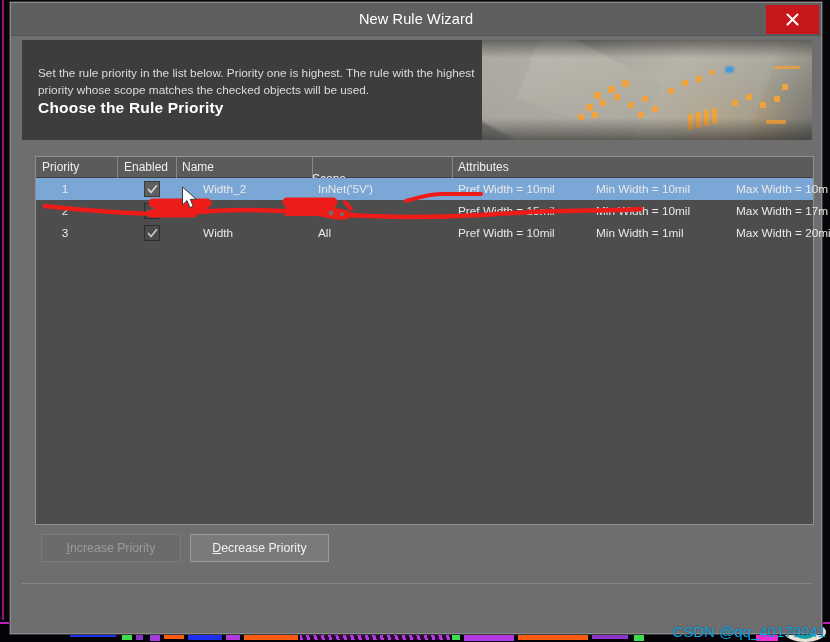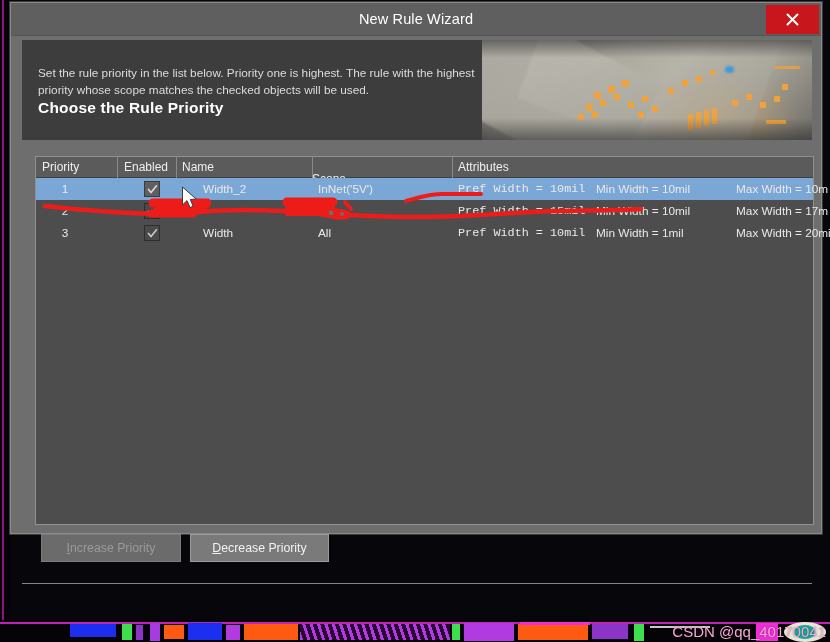--- a/index.html
+++ b/index.html
@@ -21,21 +21,21 @@
   }
   #pcb-bottom { bottom: 0; height: 22px; }
   #pcb-left   { top: 0; left: 0; width: 10px; height: 642px; }
   #pcb-right  { top: 0; right: 0; width: 8px; height: 642px; }
   .trace { position: absolute; }
 
   
   #dialog {
     position: absolute;
     left: 10px; top: 2px;
-    width: 812px; height: 532px;
+    width: 812px; height: 632px;
     background: #6e6e6e;
     border: 1px solid #8a8a8a;
     box-shadow: 0 0 0 1px #3a3a3a;
   }
 
   
   #titlebar {
     position: relative;
     height: 33px;
     background: #5f5f5f;
@@ -127,21 +127,21 @@
   #rows { position: relative; }
   .row {
     position: relative; height: 22px;
     color: #e9e9e9; font-size: 11.8px;
   }
   .row.selected { background: #7ba7d7; }
   .cell { position: absolute; top: 4px; white-space: nowrap; }
   .c-prio  { width: 58px; text-align: center; left: 0; }
   .c-name  { left: 154px; margin-left: 13px; }
   .c-scope { left: 282px; }
-  .c-pref  { left: 422px; font-family: Liberation Mono, monospace; }
+  .c-pref  { left: 422px; }
   .c-min   { left: 560px; }
   .c-max   { left: 700px; }
   .cbox {
     position: absolute; left: 108px; top: 3px;
     width: 16px; height: 16px;
     background: #4a4a4a;
     border: 1px solid #2e2e2e;
   }
   .row.selected .cbox { background: #5f5f5f; border-color: #3b3b3b; }
   .cbox svg { position: absolute; left: 2px; top: 2px; }
@@ -182,21 +182,21 @@
 
   
   #ink { position: absolute; left: 0; top: 0; width: 812px; height: 632px; pointer-events: none; }
 
   
   #cursor { position: absolute; left: 170px; top: 183px; pointer-events: none; }
 
   
   #watermark {
     position: absolute; right: 4px; bottom: 2px;
-    color: #f9a8d4; font-size: 15px;
+    color: #0ea5e9; font-size: 15px;
     font-family: "Liberation Sans", sans-serif;
     text-shadow: 0 0 2px rgba(0,0,0,.4);
     z-index: 50;
   }
 </style>
 </head>
 <body>
 
 <div id="backdrop">
   <div class="pcb-strip" id="pcb-left">

